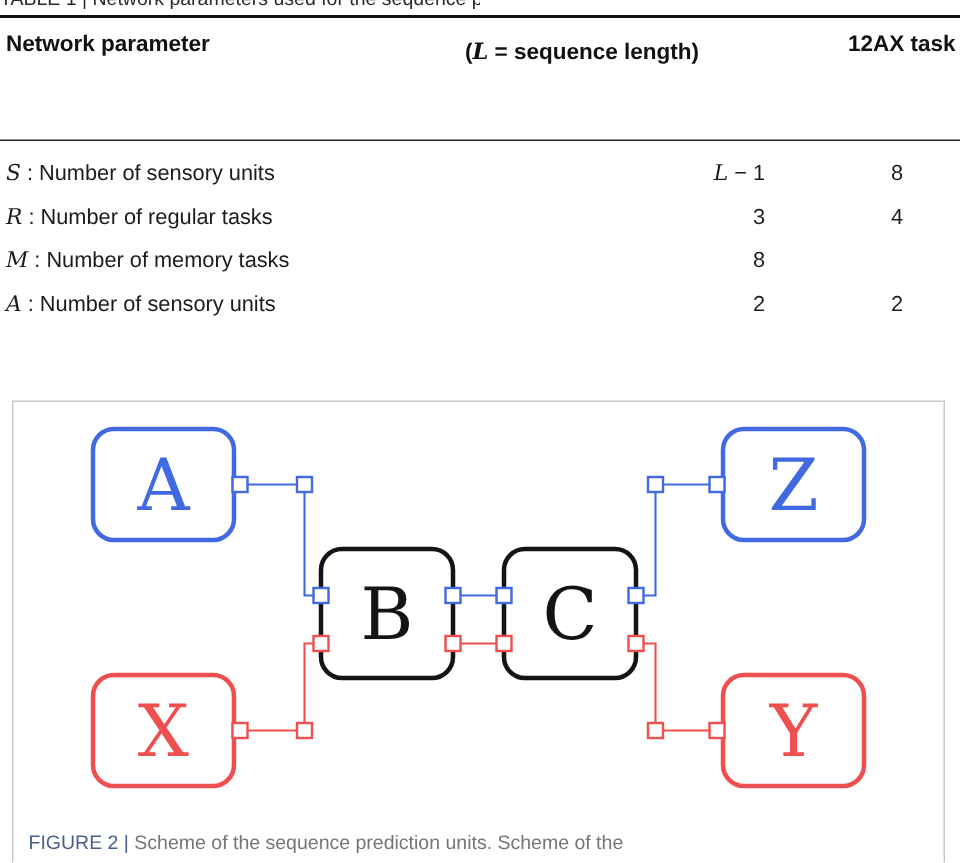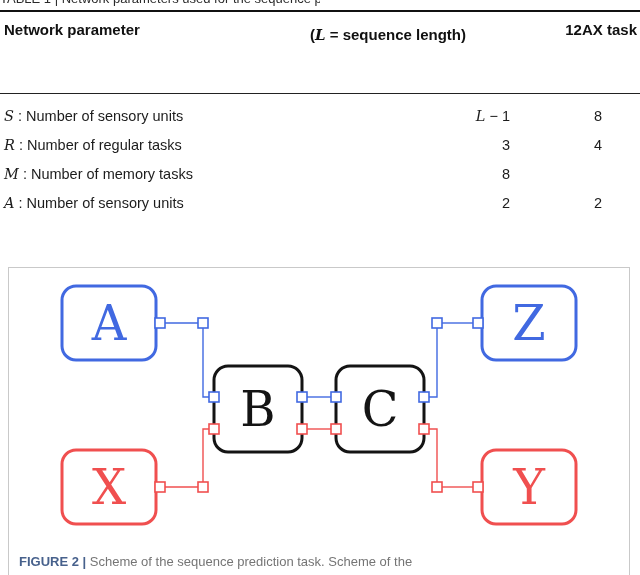--- a/index.html
+++ b/index.html
@@ -49,21 +49,21 @@
   .s-blue { stroke:var(--blue,#4169e1); }
   .s-red  { stroke:var(--red,#f04f4f); }
 
   .glyph { font-family:"DejaVu Serif", serif; font-size:48px; text-anchor:middle; }
   .g-blue  { fill:var(--blue,#4169e1); }
   .g-red   { fill:var(--red,#f04f4f); }
   .g-black { fill:var(--black,#141414); }
 
   .caption { position:absolute; left:10px; top:286px; width:604px; font-size:13px;
              white-space:nowrap; overflow:hidden; color:var(--captiontext,#757575); }
-  .caption .cap-prefix { font-weight:bold; color:var(--accent,#47618c); }
+  .caption .cap-prefix { font-weight:normal; color:var(--accent,#47618c); }
 </style>
 </head>
 <body>
 
 <div class="abs crop-top">
   <span>TABLE 1 | Network parameters used for the sequence prediction and 12AX tasks.</span>
 </div>
 
 <div class="abs rule-top"></div>
 
@@ -149,15 +149,15 @@
 
     <text class="glyph g-blue" x="100" y="72">A</text>
     <text class="glyph g-blue" x="520" y="72">Z</text>
     <text class="glyph g-black" x="249" y="158">B</text>
     <text class="glyph g-black" x="371" y="158">C</text>
     <text class="glyph g-red" x="100" y="236">X</text>
     <text class="glyph g-red" x="520" y="236">Y</text>
   </svg>
 
   <div class="caption">
-    <span class="cap-prefix">FIGURE 2 |</span><span> Scheme of the sequence prediction task. Scheme of the</span>
+    <span class="cap-prefix">FIGURE 2 |</span><span> Scheme of the sequence prediction units. Scheme of the</span>
   </div>
 </div>
 
 </body></html>

